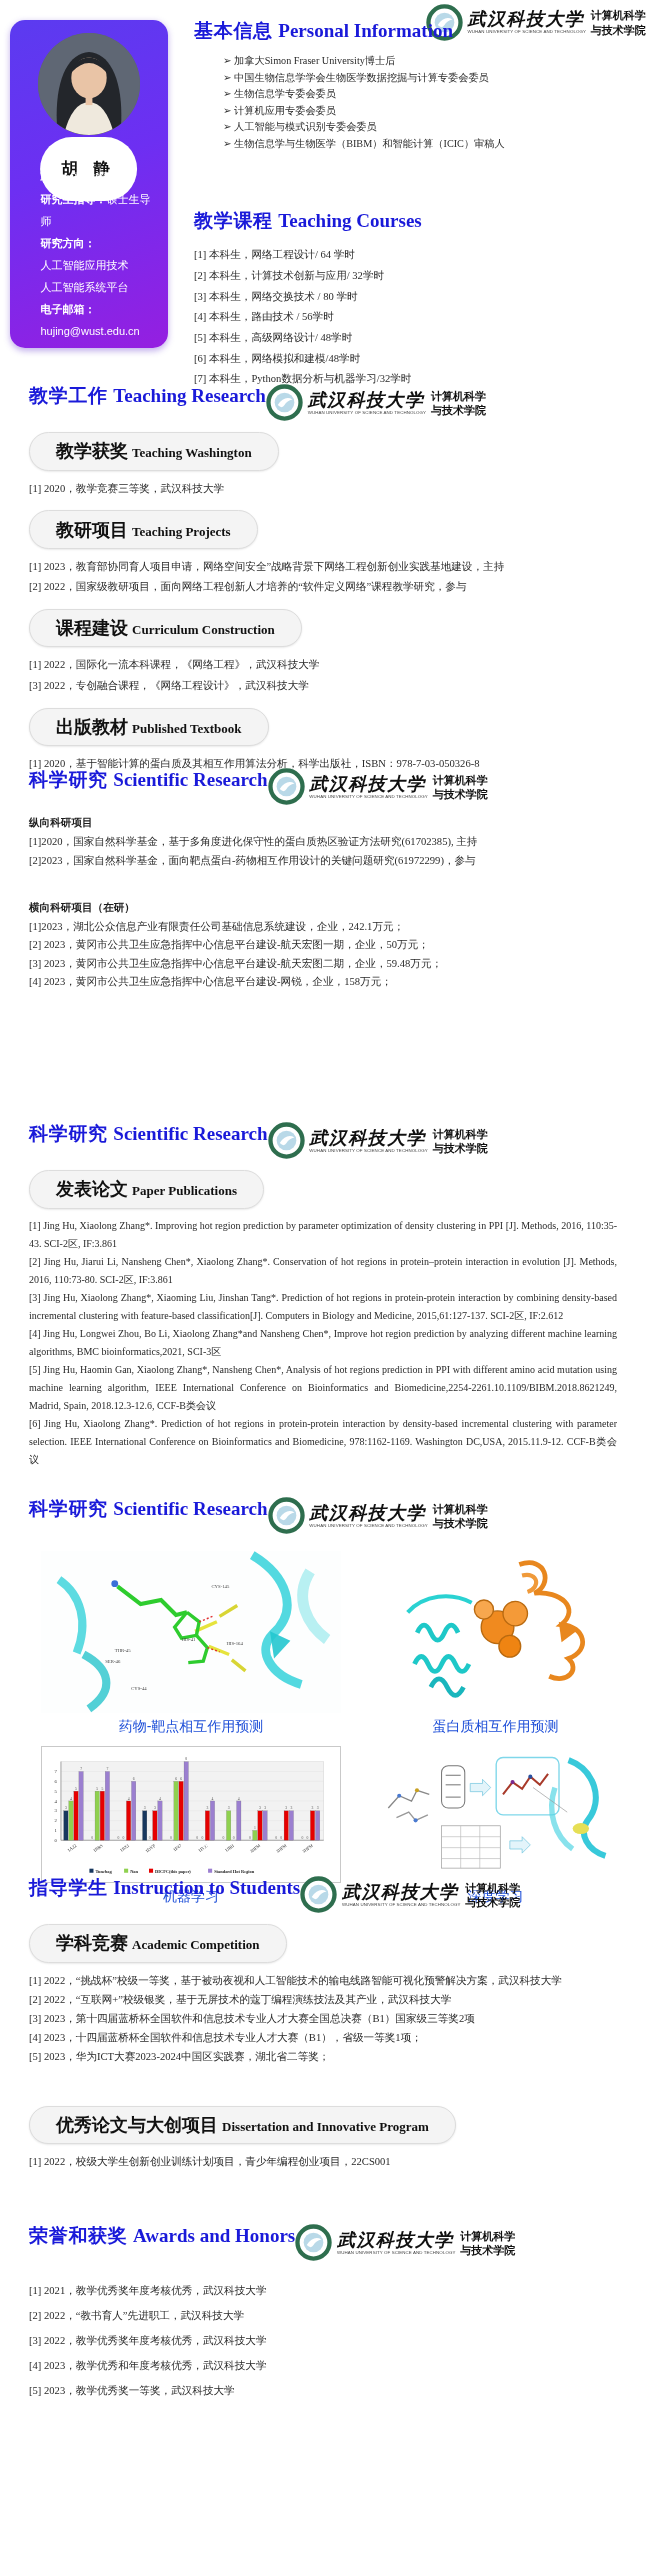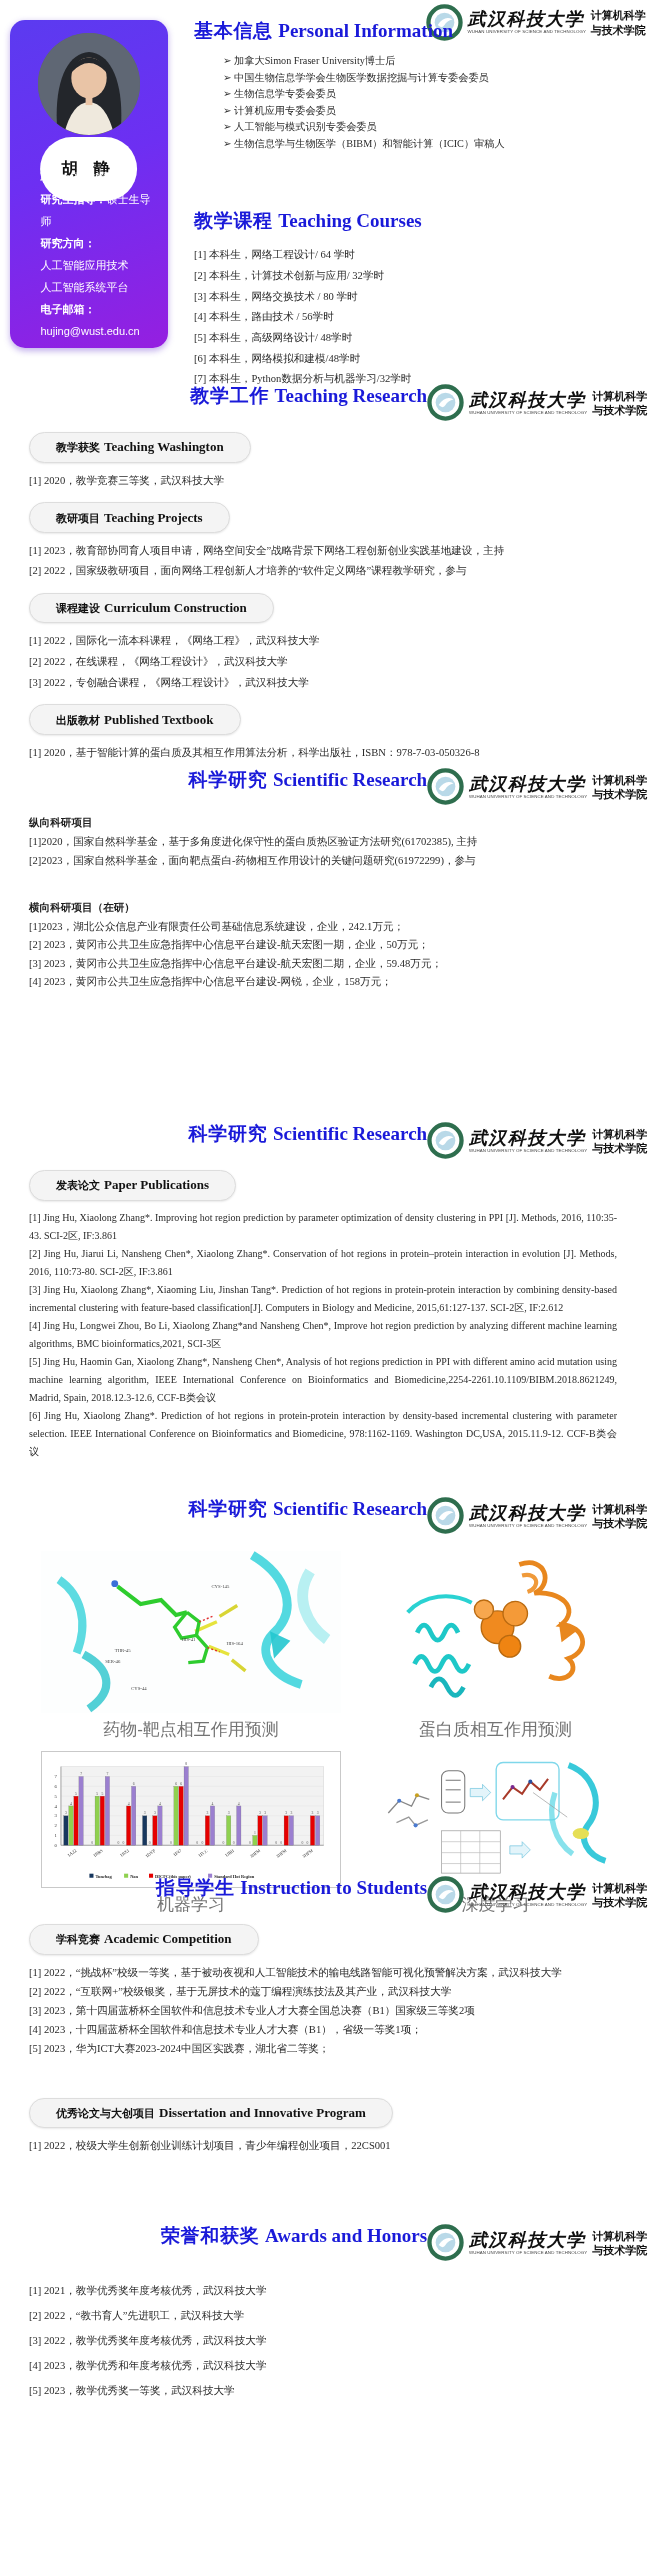--- a/index.html
+++ b/index.html
@@ -1,38 +1,38 @@
 <!DOCTYPE html>
 <html style="font-size:11px"><head>
 <meta charset="utf-8">
 <style>
   html,body{margin:0;padding:0;background:#fff;}
   body{width:654px;height:2576px;position:relative;overflow:hidden;
        font-family:"Liberation Serif","DejaVu Serif",serif;color:#222;}
   .section{position:absolute;left:0;width:654px;}
-  .sec-head{display:flex;justify-content:flex-end;align-items:flex-start;
+  .sec-head{display:flex;justify-content:flex-start;align-items:flex-start;
             padding:0 6.8px 0 29px;}
   h2.title{margin:0;font-size:19px;color:#1a1ad9;font-weight:bold;white-space:nowrap;}
   .t-cn{font-family:"Liberation Sans","DejaVu Sans",sans-serif;letter-spacing:0.7px;}
   .t-en{font-family:"Liberation Serif","DejaVu Serif",serif;margin-left:5.5px;}
 
   
   .logo{display:flex;align-items:center;gap:4.8px;margin-top:1.4px;}
   .logo-mid{display:flex;flex-direction:column;line-height:1;}
   .logo-cn{font-size:18px;font-weight:bold;font-style:italic;letter-spacing:1.4px;
            font-family:"DejaVu Serif",serif;color:#101010;}
   .logo-en{font-size:4.4px;color:#444;margin-top:2px;letter-spacing:0.1px;
            font-family:"Liberation Sans","DejaVu Sans",sans-serif;}
   .logo-college{font-size:11px;font-weight:bold;line-height:1.3;color:#111;
            font-family:"Liberation Sans","DejaVu Sans",sans-serif;}
 
   
   .pill{display:inline-block;background:#f4f4f4;border:0.7px solid #ddd;border-radius:681px;
         padding:6.1px 26px;margin:11px 0 5.5px 29px;box-shadow:0 0.7px 2px rgba(0,0,0,.10);}
-  .p-cn{font-family:"Liberation Sans","DejaVu Sans",sans-serif;font-weight:bold;font-size:11px;color:#111;}
+  .p-cn{font-family:"Liberation Sans","DejaVu Sans",sans-serif;font-weight:bold;font-size:18px;color:#111;}
   .p-en{font-family:"Liberation Serif","DejaVu Serif",serif;font-weight:bold;font-size:13px;color:#111;margin-left:4.1px;}
 
   
   ul.items,ol.items{list-style:none;margin:2.7px 37px 0 29px;padding:0;
         font-size:10.6px;line-height:1.95;color:#2a2a2a;}
   ul.items.tight{line-height:1.62;font-size:10.2px;margin-right:27px;}
   ul.items.pubs{font-size:10px;line-height:1.8;text-align:justify;margin-right:37px;}
   ul.items.wide{line-height:2.35;}
   .arrow li::before{content:"➢ ";color:#333;}
   .group-label{font-weight:bold;font-size:10.6px;margin:11px 0 1.4px 29px;color:#1d1d1d;}
@@ -56,21 +56,21 @@
   .s1-right h2{margin:0 0 9.5px 0;}
   .s1-right h2.second{margin:56px 0 11px 0;}
   .s1-logo{position:absolute;right:8.2px;top:2.7px;}
 
   
   .gallery{margin:16.4px 37px 0 41px;display:grid;grid-template-columns:300px 239px;column-gap:35px;}
   .fig{background:#fff;}
   .fig.boxed{border:0.7px solid #c9c9c9;}
   .fig svg{display:block;width:100%;height:100%;}
   .caption{text-align:center;font-family:"Liberation Sans","DejaVu Sans",sans-serif;
-           font-size:17px;color:#737373;padding:5.5px 0 9.5px 0;}
+           font-size:14px;color:#1d4ed8;padding:5.5px 0 9.5px 0;}
   .f-r1{height:162px;}
   .f-r2{height:135px;}
 </style>
 </head>
 <body>
 
 <div class="section" style="top:0;height:382px;">
 
   <div class="card">
     <div class="photo">
@@ -178,21 +178,20 @@
   <li>[1] 2023，教育部协同育人项目申请，网络空间安全”战略背景下网络工程创新创业实践基地建设，主持</li>
       <li>[2] 2022，国家级教研项目，面向网络工程创新人才培养的“软件定义网络”课程教学研究，参与</li>
     </ul>
 
   <div class="pill">
     <span class="p-cn">课程建设</span><span class="p-en">Curriculum Construction</span>
   </div>
   <ul class="items">
 
   <li>[1] 2022，国际化一流本科课程，《网络工程》，武汉科技大学</li>
-      <li>[2] 2022，在线课程，《网络工程设计》，武汉科技大学</li>
       <li>[3] 2022，专创融合课程，《网络工程设计》，武汉科技大学</li>
     </ul>
 
   <div class="pill">
     <span class="p-cn">出版教材</span><span class="p-en">Published Textbook</span>
   </div>
   <ul class="items">
 
   <li>[1] 2020，基于智能计算的蛋白质及其相互作用算法分析，科学出版社，ISBN：978-7-03-050326-8</li>
     </ul>

